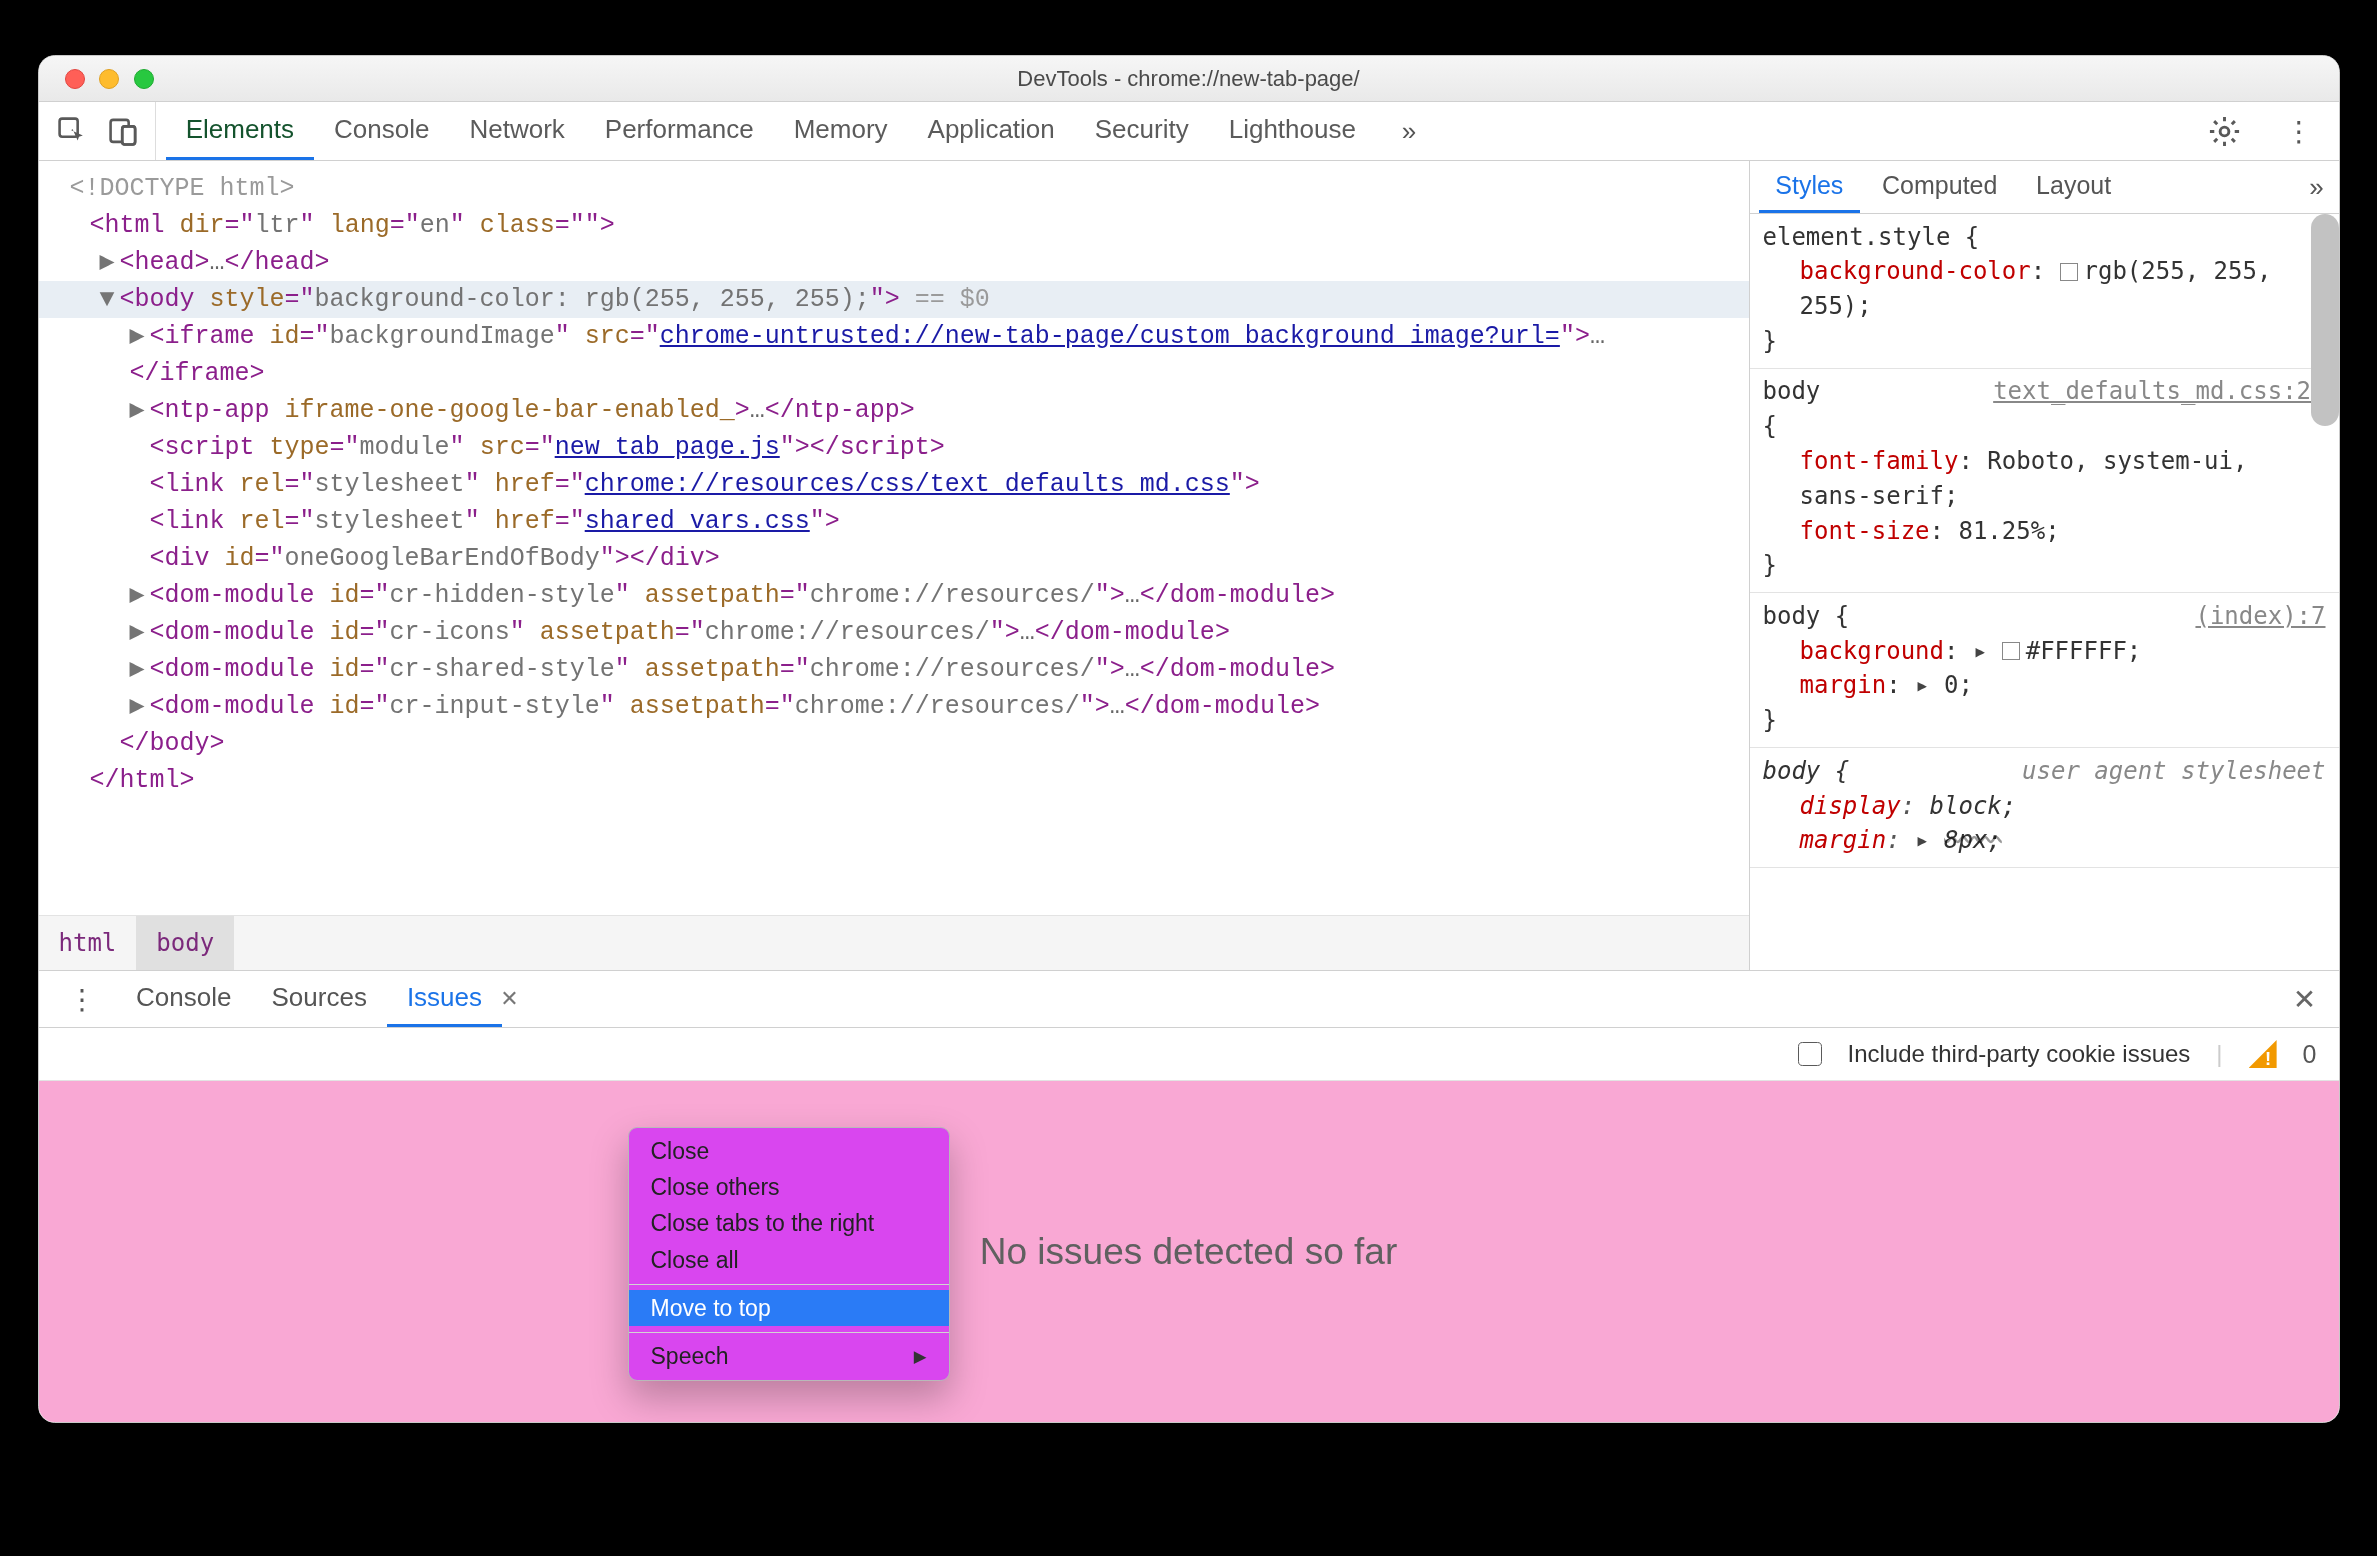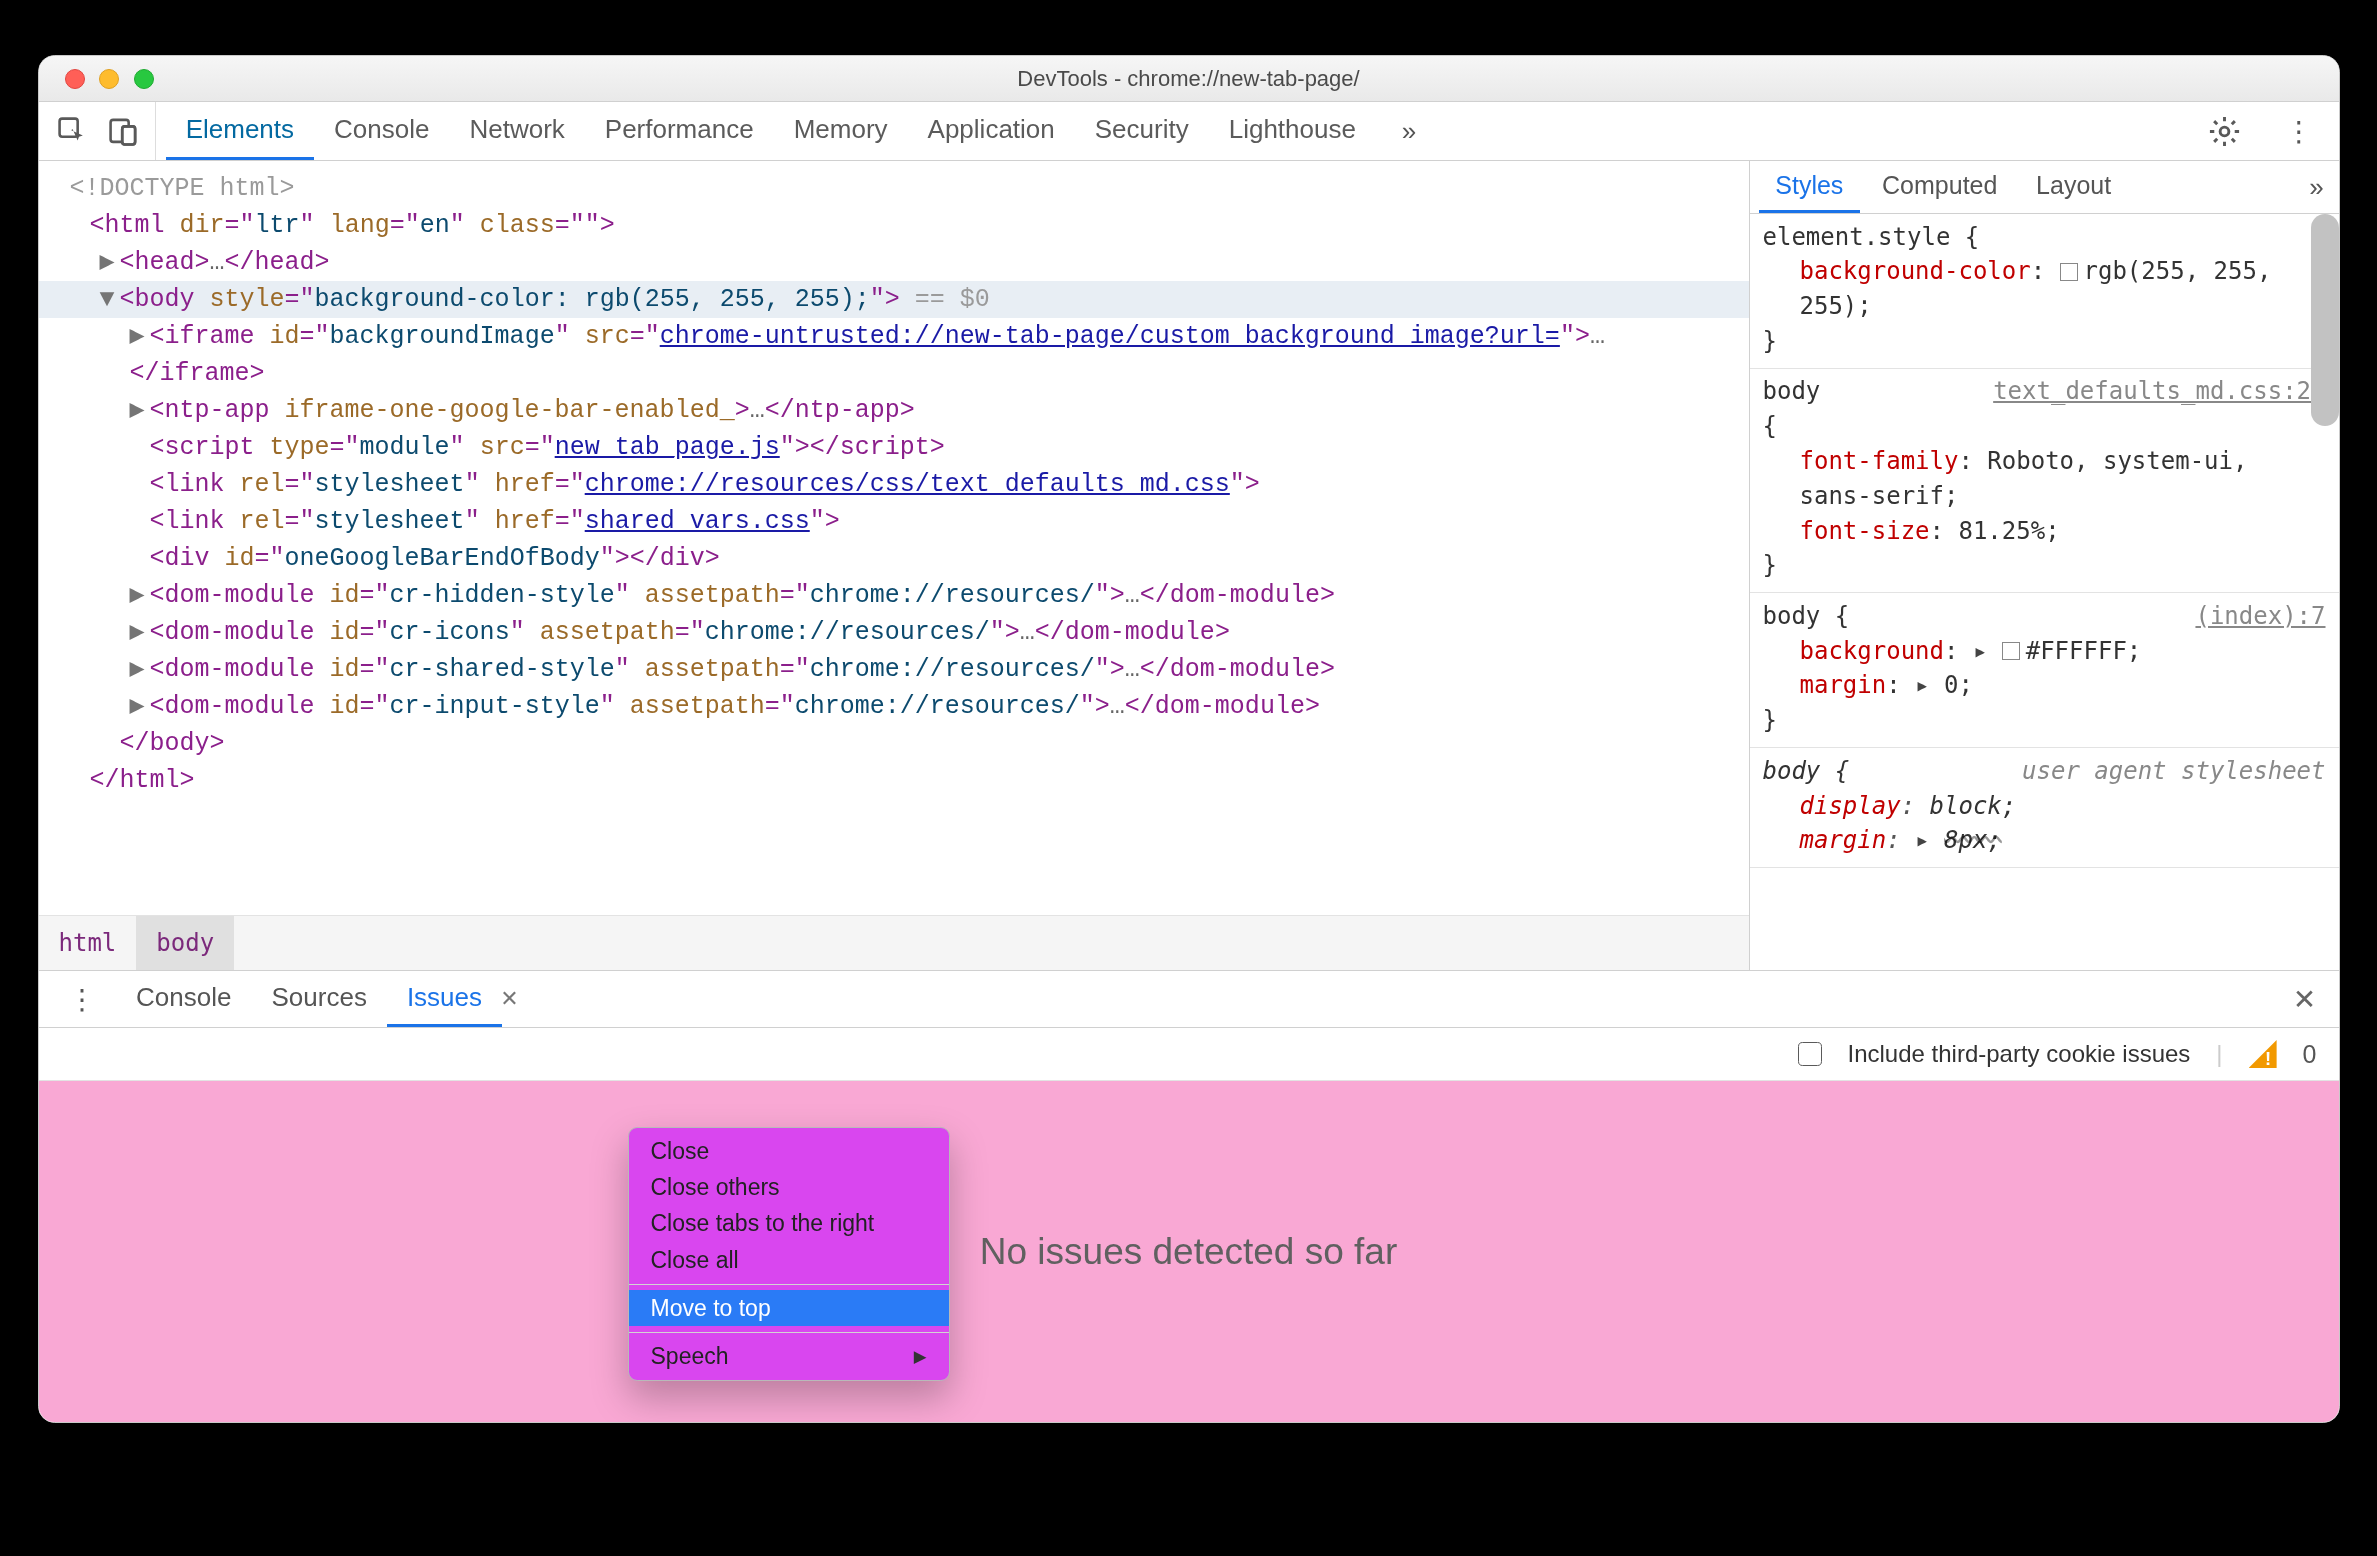--- a/index.html
+++ b/index.html
@@ -57,21 +57,21 @@
   .top-tabs .tool-icons { display:flex; align-items:center; gap:20px; padding:0 16.6px 0 9.2px; border-right:0.9px solid #ddd; height:100%; }
   .tab {
     padding:0 20px;
     height:100%;
     display:flex;
     align-items:center;
     color:#5b5b5b;
     cursor:pointer;
     border-bottom:3.7px solid transparent;
   }
-  .tab.active { color:#0369a1; border-bottom-color:#1a73e8; }
+  .tab.active { color:#14532d; border-bottom-color:#1a73e8; }
   .flex-spacer { flex:1; }
   .chev { font-size:26px; color:#555; padding:0 16.6px; cursor:pointer; }
   .gear, .kebab { font-size:28px; color:#555; padding:0 16.6px; cursor:pointer; }
 
   
   .main {
     display:flex;
     height:810px;
     border-bottom:0.9px solid #d0d0d0;
   }
@@ -91,21 +91,21 @@
     line-height:1.48;
     color:#222;
     position:relative;
     white-space:normal;
   }
   .dom-tree .line { display:block; padding-left:calc(var(--ind,0)*30px); }
   .dom-tree .arrow { display:inline-block; width:20px; color:#757575; user-select:none; }
   .dom-tree .punct   { color:#8b1f8b; } 
   .dom-tree .tagname { color:#8b1f8b; }
   .dom-tree .attr    { color:#9b6a28; }
-  .dom-tree .string  { color:#0c4a6e;margin-top:40px; }
+  .dom-tree .string  { color:#737373;margin-top:40px; }
   .dom-tree .link    { color:#1a1aa6; text-decoration:underline; }
   .dom-tree .ghost   { color:#9a9a9a; font-style:normal; }
   .dom-tree .ellips  { color:#666; }
   .dom-tree .selected-row {
     background:#e8eef4;
     display:block;
     margin-left:-55px;
     padding-left:calc(55px + var(--ind,0)*30px);
     margin-right:-13px;
     position:relative;

